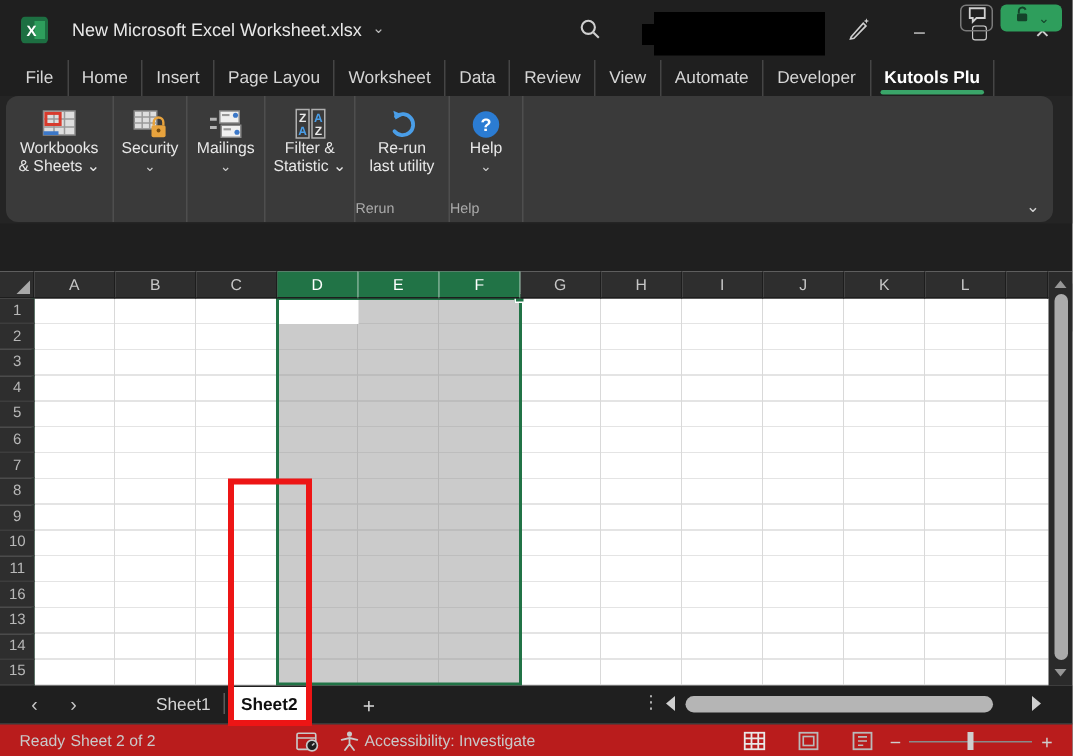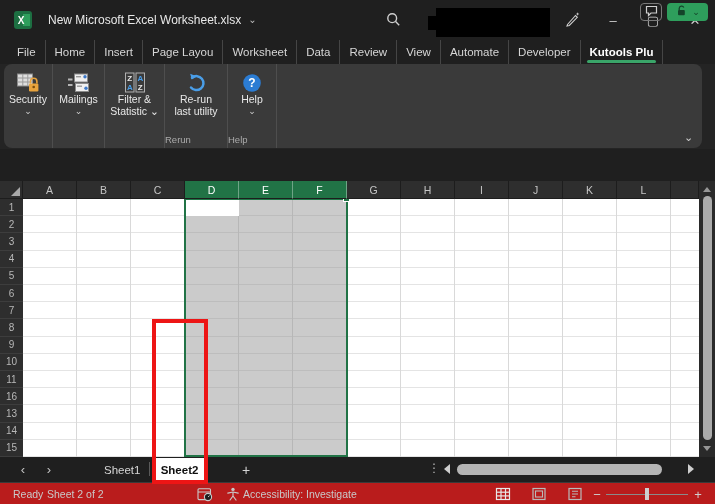--- a/index.html
+++ b/index.html
@@ -185,20 +185,32 @@
   <span id="lock-icon-slot"><svg width="13" height="13" viewBox="0 0 13 13">
         <path d="M4.2 6 V4.4 a2.4 2.4 0 0 1 4.6-.9" fill="none" stroke="#14432a" stroke-width="1.3"></path>
         <rect x="3" y="6" width="6.8" height="5.2" rx="1" fill="#14432a"></rect>
       </svg></span>
   <span class="chev">⌄</span>
 </div>
 
 <div id="ribbon-bg"></div>
 <div id="ribbon">
 
+<div class="rgroup" style="width: 72px;">
+      <div class="gicon">
+        <svg width="25" height="22" viewBox="0 0 25 22">
+          <rect x="2" y="2" width="21" height="16" fill="#dedede" stroke="#8a8a8a"></rect>
+          <path d="M2 7.3 h21 M2 12.6 h21 M9 2 v16 M16 2 v16" stroke="#9a9a9a" stroke-width="1"></path>
+          <rect x="3.6" y="3.6" width="9.5" height="7.4" fill="none" stroke="#d83b2d" stroke-width="2"></rect>
+          <rect x="2" y="15.5" width="10" height="2.5" fill="#3c78c8"></rect>
+        </svg>
+      </div>
+      <div class="gline">Workbooks</div>
+      <div class="gline">&amp; Sheets ⌄</div>
+    </div>
     <div class="rgroup" style="width: 49px;">
       <div class="gicon">
         <svg width="25" height="22" viewBox="0 0 25 22">
           <rect x="1.5" y="2" width="15" height="12" fill="#dedede" stroke="#8a8a8a"></rect>
           <path d="M1.5 6 h15 M1.5 10 h15 M6.8 2 v12 M11.8 2 v12" stroke="#9a9a9a"></path>
           <path d="M14.5 11.5 v-2 a3.2 3.2 0 0 1 6.4 0 v2" fill="none" stroke="#e8a33d" stroke-width="1.6"></path>
           <rect x="13" y="11.5" width="9.4" height="8" rx="1.2" fill="#e8a33d"></rect>
           <circle cx="17.7" cy="15" r="1.3" fill="#7a4d0d"></circle>
         </svg>
       </div>

